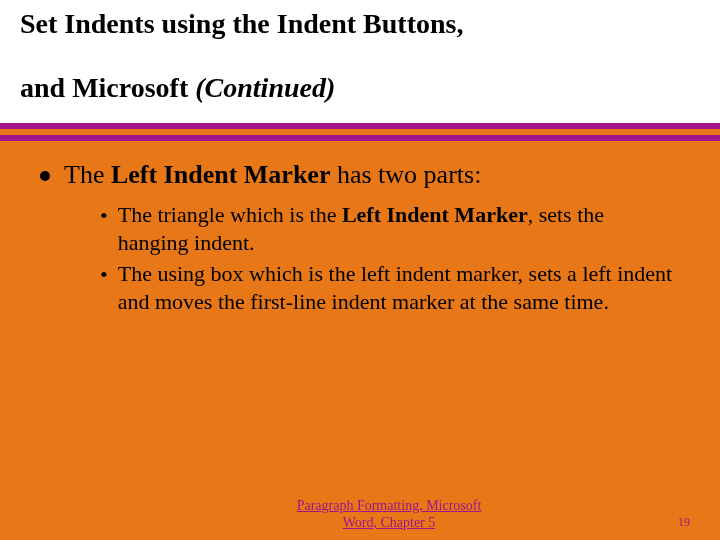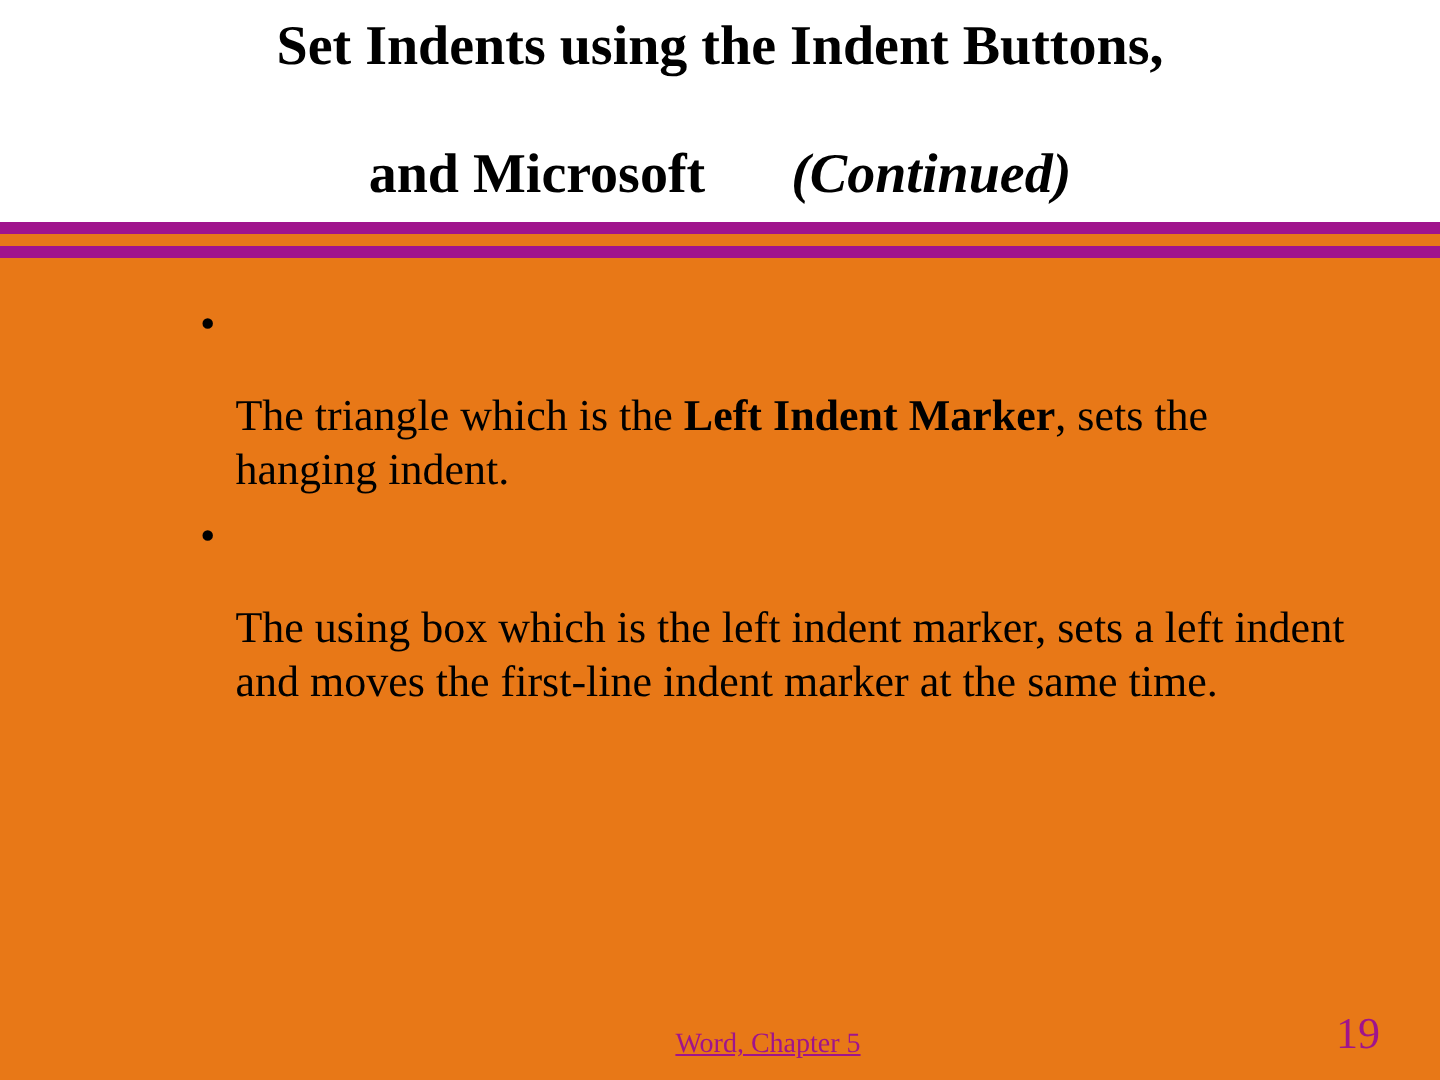--- a/index.html
+++ b/index.html
@@ -5,29 +5,29 @@
   * { margin: 0; padding: 0; box-sizing: border-box; }
   html, body { width: 720px; height: 540px; overflow: hidden; }
   body {
     background: #e87817;
     font-family: "Times New Roman", Times, serif;
     color: #000;
     position: relative;
   }
   .title-area {
     background: #fff;
-    padding: 8px 20px 6px 20px;
-    text-align: center;
+    padding: 8px 20px 18px 20px;
+    text-align: left;
   }
   .title-text {
     font-size: 28px;
     font-weight: bold;
     line-height: 1.15;
   }
-  .title-cont { font-style: italic; margin-left: 36px; }
+  .title-cont { font-style: italic; }
   .underline-bar {
     height: 6px;
     background: #a0148c;
     width: 100%;
   }
   .orange-gap {
     height: 6px;
     background: #e87817;
     width: 100%;
   }
@@ -64,21 +64,20 @@
   .sub-dot {
     font-size: 22px;
     line-height: 1.2;
     margin-right: 10px;
     flex-shrink: 0;
     margin-top: 2px;
   }
   .sub-text {
     font-size: 22px;
     line-height: 1.25;
-    margin-top: 47px;
   }
   .bold { font-weight: bold; }
   .footer {
     position: absolute;
     bottom: 8px;
     left: 0;
     width: 100%;
     display: flex;
     justify-content: space-between;
     align-items: flex-end;
@@ -88,56 +87,62 @@
   }
   .footer-center {
     text-align: center;
     flex: 1;
     text-decoration: underline;
     line-height: 1.2;
     padding-left: 150px;
     padding-right: 50px;
   }
   .footer-num {
-    font-size: 22px;
+    font-size: 12px;
     padding-bottom: 2px;
   }
 </style>
 </head>
 <body>
 
 <div class="title-area">
   <div class="title-text">
     <span>Set Indents using the Indent Buttons,</span><br>
     <br>
     <span>and Microsoft </span><span class="title-cont">(Continued)</span>
   </div>
 </div>
 <div class="underline-bar"></div>
 <div class="orange-gap"></div>
 <div class="underline-bar"></div>
 
 <div class="content">
 
+  <div class="bullet-row">
+    <div class="bullet-dot"></div>
+    <div class="bullet-text">
+      <span>The </span><span class="bold">Left Indent Marker</span><span> has two parts:</span>
+    </div>
+  </div>
 
   <div class="sub-list">
     <div class="sub-row">
       <div class="sub-dot">•</div>
       <div class="sub-text">
         <span>The triangle which is the </span><span class="bold">Left Indent Marker</span><span>, sets the hanging indent.</span>
       </div>
     </div>
     <div class="sub-row">
       <div class="sub-dot">•</div>
       <div class="sub-text">The using box which is the left indent marker, sets a left indent and moves the first-line indent marker at the same time.</div>
     </div>
   </div>
 
 
 </div>
 
 <div class="footer">
   <div class="footer-center">
-    <br>
+    <span>Paragraph Formatting, Microsoft</span><br>
     <span>Word, Chapter 5</span>
   </div>
   <div class="footer-num">19</div>
 </div>
 
 </body></html>

